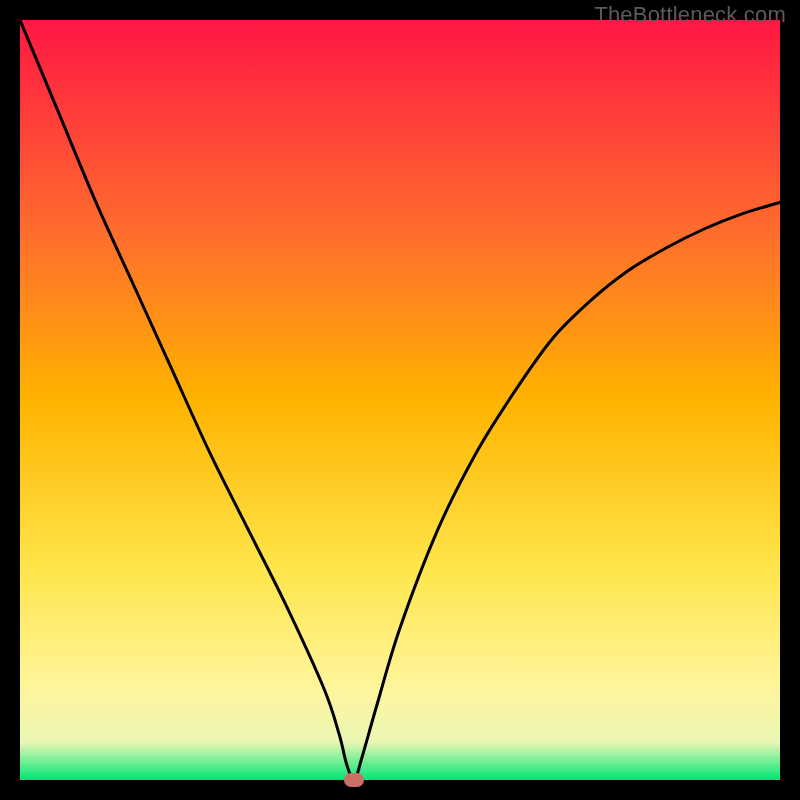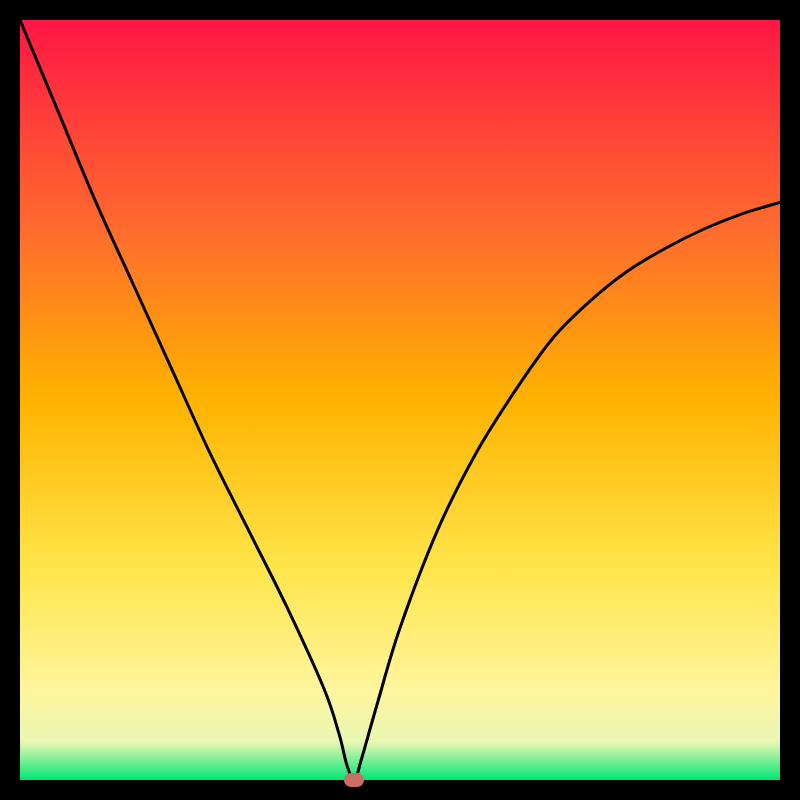--- a/index.html
+++ b/index.html
@@ -52,20 +52,21 @@
     height: 14px;
     border-radius: 7px;
     z-index: 4;
     transform: translate(-50%, -50%);
   }
 </style>
 </head>
 <body>
 
 <div class="container">
+  <div class="watermark">TheBottleneck.com</div>
 
   <div class="plot-frame">
     <svg class="gradient-bg" viewBox="0 0 760 760" preserveAspectRatio="none">
       <defs>
         <linearGradient id="bg" x1="0" y1="0" x2="0" y2="1">
           <stop offset="0%" stop-color="#ff1744"></stop>
           <stop offset="28%" stop-color="#ff6d2d"></stop>
           <stop offset="50%" stop-color="#ffb300"></stop>
           <stop offset="72%" stop-color="#ffe54a"></stop>
           <stop offset="88%" stop-color="#fff59d"></stop>

